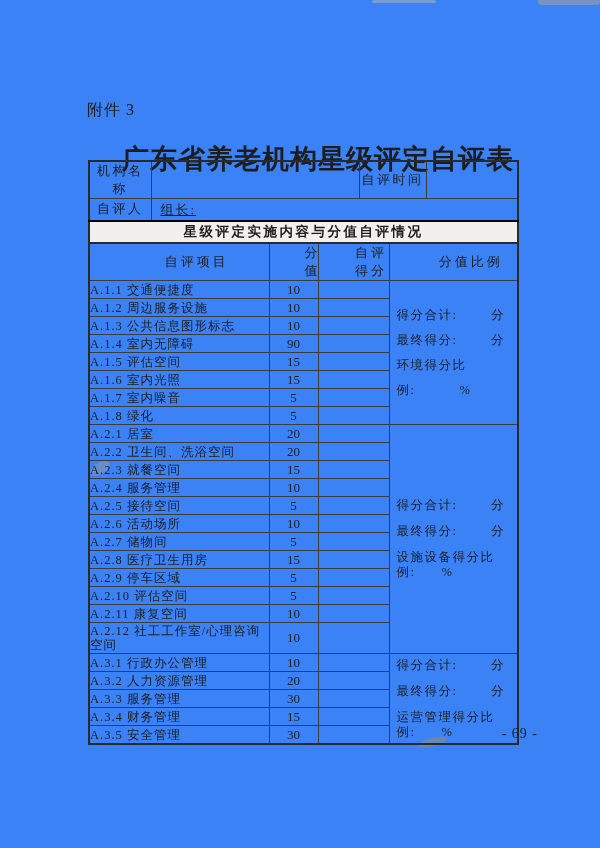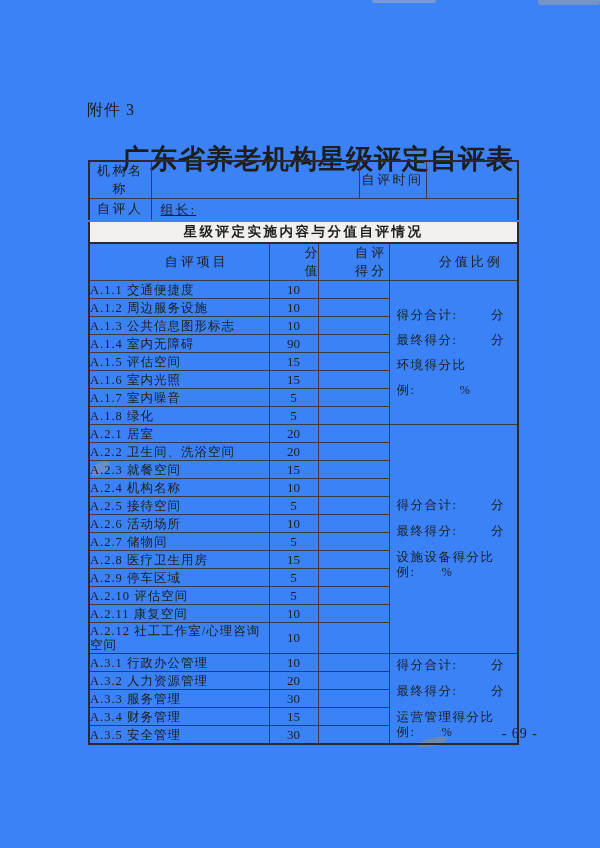--- a/index.html
+++ b/index.html
@@ -28,21 +28,21 @@
   .info-table{position:absolute;left:88px;top:160px;width:429px;border:2px solid #2a2a2a;}
   .info-table td{font-size:13px;}
   .info-table .lbl{text-align:center;letter-spacing:2.5px;}
   .r1 td{height:22px;}
   .people{padding:2px 0 2px 9px;text-decoration:underline;}
   .people div{line-height:17px;letter-spacing:2px;}
   .r2 .lbl{height:37px;}
 
   .main-table{position:absolute;left:88px;top:220px;width:429px;border:2px solid #2a2a2a;}
   .band{height:20px;text-align:center;font-weight:bold;font-size:13.5px;letter-spacing:2.5px;
-    background:#f1f0ee;border-bottom:2px solid #2a2a2a;border-top:2px solid #3b82f6;}
+    background:#f1f0ee;border-bottom:2px solid #2a2a2a;border-top:2px solid #000000;}
   .head td{height:18px;text-align:center;font-size:13px;letter-spacing:3px;padding-left:35px;}
   .row td{height:17px;}
   .row.tall td{height:30px;}
   .item{padding-left:0;font-size:12.5px;letter-spacing:1px;line-height:14px;}
   .score{text-align:center;font-size:13px;}
   .ratio-cell{vertical-align:middle;font-size:12.5px;letter-spacing:1.5px;padding:0 12px 0 7px;margin-left:40px;}
   .sum-line{display:flex;justify-content:space-between;line-height:14px;}
   .sum-ratio{line-height:15px;}
   .sum-last{line-height:15px;}
   .s1 .sum-line{margin-bottom:11px;}
@@ -195,21 +195,21 @@
       <td class="item">A.2.2 卫生间、洗浴空间</td>
       <td class="score">20</td>
       <td class="self"></td>
     </tr>
     <tr class="row">
       <td class="item">A.2.3 就餐空间</td>
       <td class="score">15</td>
       <td class="self"></td>
     </tr>
     <tr class="row">
-      <td class="item">A.2.4 机构名称</td>
+      <td class="item">A.2.4 服务管理</td>
       <td class="score">10</td>
       <td class="self"></td>
     </tr>
     <tr class="row">
       <td class="item">A.2.5 接待空间</td>
       <td class="score">5</td>
       <td class="self"></td>
     </tr>
     <tr class="row">
       <td class="item">A.2.6 活动场所</td>

